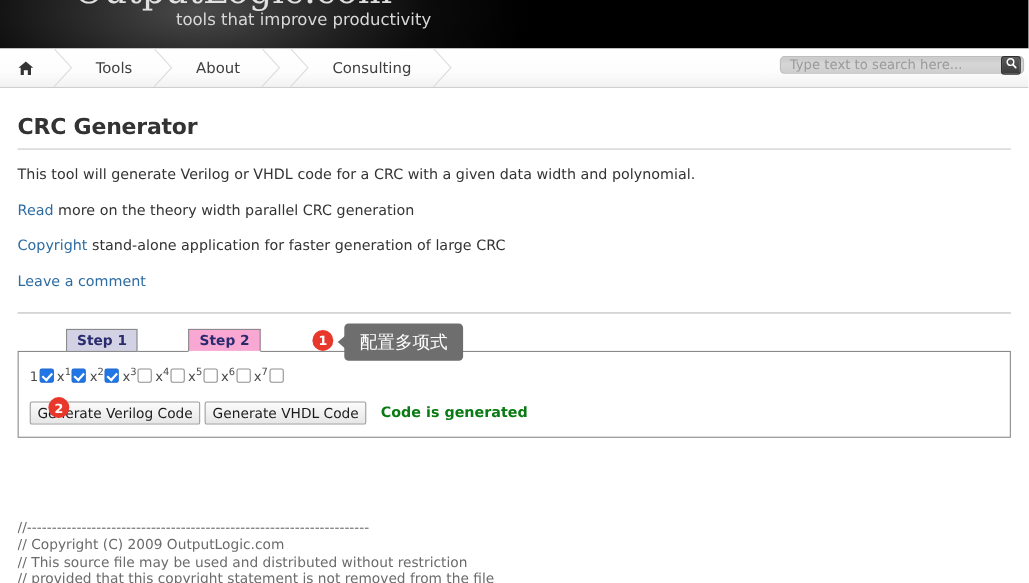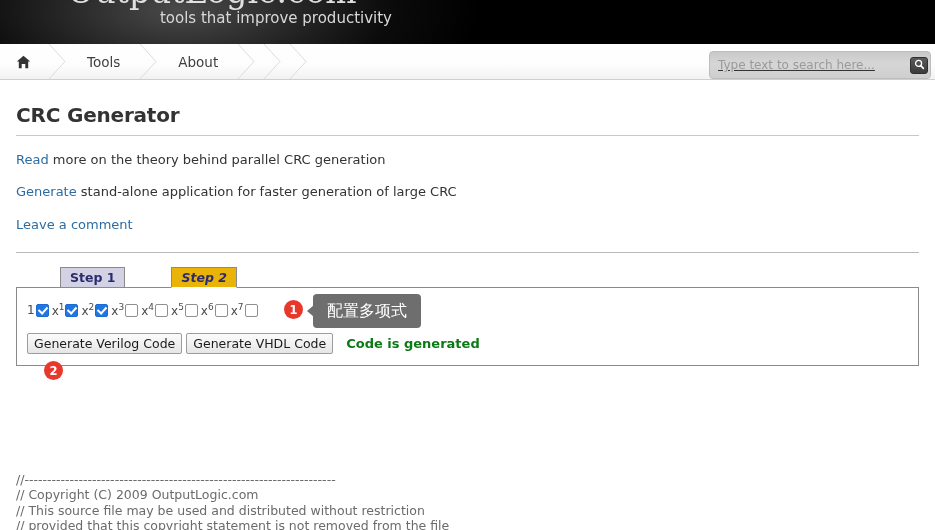--- a/index.html
+++ b/index.html
@@ -97,28 +97,27 @@
     flex: none;
   }
   .nav-sep svg { display: block; }
 
   
   .search-box {
     position: absolute;
     right: 4px;
     top: 7px;
     width: 222px;
-    height: 28px;
+    height: 16px;
     border-radius: 4px;
     background: linear-gradient(to bottom, #c9c9c9 0%, #d6d6d6 45%, #cfcfcf 100%);
     border: 1px solid #bdbdbd;
     box-sizing: border-box;
     display: flex;
     align-items: center;
-    text-decoration: underline;
   }
   .search-input {
     flex: 1;
     border: 0;
     outline: none;
     background: transparent;
     font-family: "DejaVu Sans", "Liberation Sans", sans-serif;
     font-size: 12px;
     color: #9a9a9a;
     padding: 0 6px 0 8px;
@@ -198,25 +197,24 @@
     align-items: center;
     font-size: 12.5px;
     font-weight: bold;
     color: #2a2a6e;
     cursor: pointer;
     background: #d2d2e4;
     margin-right: 2px;
     margin-left: 44px;
   }
   .tab.active {
-    background: #eab308;
+    background: #f9a8d4;
     border-bottom-color: #ffffff;
     position: relative;
     z-index: 4;
-    font-style: italic;
   }
 
   
   .panel {
     position: relative;
     margin: -1px 0 0 16px;
     width: 903px;
     height: 79px;
     border: 1px solid #8a8a8a;
     background: #ffffff;
@@ -410,20 +408,23 @@
         </svg>
     </div>
 
 
     <div class="nav-sep">
       <svg width="26" height="35" viewBox="0 0 26 35">
           <path d="M4 0 L20 17.5 L4 35" fill="none" stroke="#dcdcdc" stroke-width="1"></path>
         </svg>
     </div>
 
+    <div class="nav-item">
+      <span>Consulting</span>
+    </div>
 
     <div class="nav-sep">
       <svg width="26" height="35" viewBox="0 0 26 35">
           <path d="M4 0 L20 17.5 L4 35" fill="none" stroke="#dcdcdc" stroke-width="1"></path>
         </svg>
     </div>
 
   </div>
 
   <div class="search-box">
@@ -437,24 +438,25 @@
       </span>
     </div>
   </div>
 </div>
 
 <div class="content">
 
   <div class="page-title">CRC Generator</div>
   <div class="rule"></div>
 
-
-  <div class="para"><span class="link">Read</span><span> more on the theory behind parallel CRC generation</span></div>
-
-  <div class="para"><span class="link">Generate</span><span> stand-alone application for faster generation of large CRC</span></div>
+  <div class="para">This tool will generate Verilog or VHDL code for a CRC with a given data width and polynomial.</div>
+
+  <div class="para"><span class="link">Read</span><span> more on the theory width parallel CRC generation</span></div>
+
+  <div class="para"><span class="link">Copyright</span><span> stand-alone application for faster generation of large CRC</span></div>
 
   <div class="link-only">Leave a comment</div>
 
   <div class="rule2"></div>
 
   <div class="tabs">
     <div class="tab">
       <span>Step 1</span>
     </div>
     <div class="tab active">

